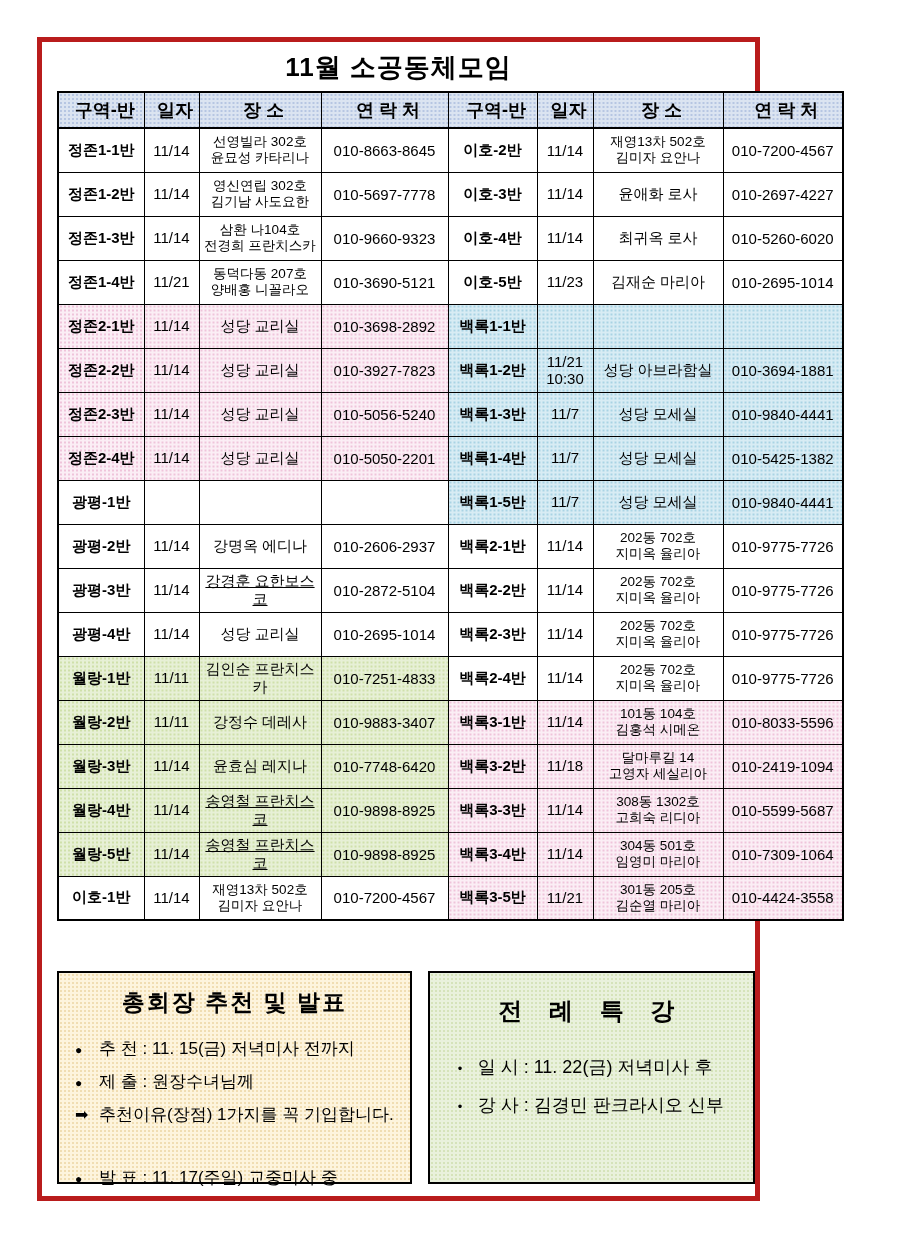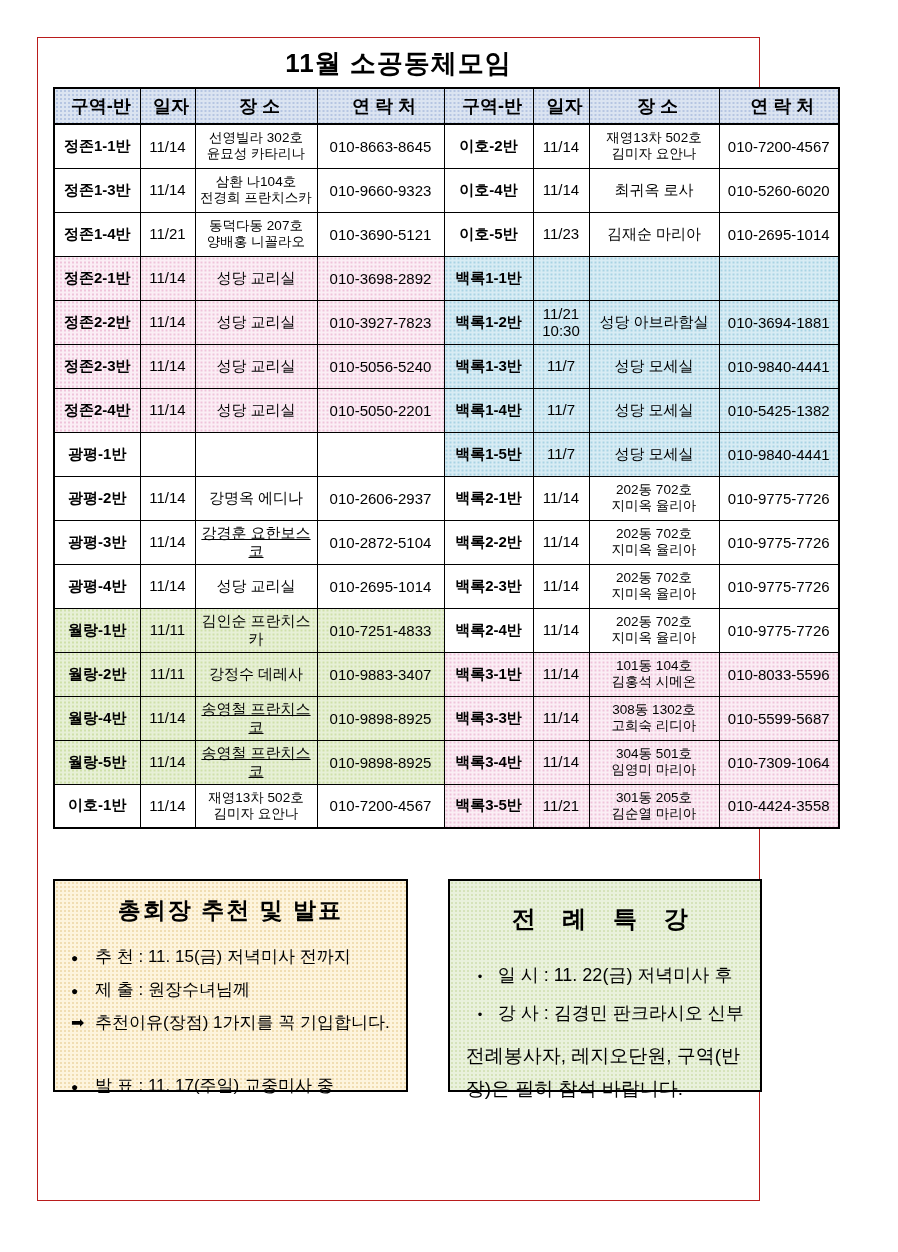--- a/index.html
+++ b/index.html
@@ -6,21 +6,21 @@
   html,body { background:#ffffff; }
   body {
     width: 898px; height: 1252px;
     font-family: "Liberation Sans", "DejaVu Sans", sans-serif;
     color: #000;
     position: relative;
   }
   .page-frame {
     position: absolute; left: 37px; top: 37px;
     width: 723px; height: 1164px;
-    border: 1px solid #b91c1c;
+    border: 5px solid #b91c1c;
     background: #fff;
   }
   .page-title {
     text-align: center;
     margin-top: 8px;
     font-size: 26px;
     font-weight: bold;
     letter-spacing: 1px;
   }
   table.mtable {
@@ -67,21 +67,21 @@
   }
   .bg-green {
     background-color: var(--green);
     background-image: radial-gradient(circle, #cfe0aa 1px, transparent 1px);
     background-size: 4px 4px;
     margin-left: 24px;
   }
   .notices {
     display: flex;
     margin: 50px 0 0 15px;
-    gap: 40px;
+    gap: 16px;
   }
   .notice-box {
     border: 2px solid #000;
     height: 213px;
     padding: 14px 16px 0 16px;
   }
   .notice-box.left {
     width: 380px;
     background-color: var(--cream);
     background-image: radial-gradient(circle, #f0ddb2 1px, transparent 1px);
@@ -159,20 +159,30 @@
           <td class="col-group bg-white">정존1-1반</td>
           <td class="col-date bg-white">11/14</td>
           <td class="col-place bg-white two-line">선영빌라 302호<br>윤묘성 카타리나</td>
           <td class="col-phone bg-white">010-8663-8645</td>
           <td class="col-group bg-white divider">이호-2반</td>
           <td class="col-date bg-white">11/14</td>
           <td class="col-place bg-white two-line">재영13차 502호<br>김미자 요안나</td>
           <td class="col-phone bg-white">010-7200-4567</td>
         </tr>
         <tr>
+          <td class="col-group bg-white">정존1-2반</td>
+          <td class="col-date bg-white">11/14</td>
+          <td class="col-place bg-white two-line">영신연립 302호<br>김기남 사도요한</td>
+          <td class="col-phone bg-white">010-5697-7778</td>
+          <td class="col-group bg-white divider">이호-3반</td>
+          <td class="col-date bg-white">11/14</td>
+          <td class="col-place bg-white">윤애화 로사</td>
+          <td class="col-phone bg-white">010-2697-4227</td>
+        </tr>
+        <tr>
           <td class="col-group bg-white">정존1-3반</td>
           <td class="col-date bg-white">11/14</td>
           <td class="col-place bg-white two-line">삼환 나104호<br>전경희 프란치스카</td>
           <td class="col-phone bg-white">010-9660-9323</td>
           <td class="col-group bg-white divider">이호-4반</td>
           <td class="col-date bg-white">11/14</td>
           <td class="col-place bg-white">최귀옥 로사</td>
           <td class="col-phone bg-white">010-5260-6020</td>
         </tr>
         <tr>
@@ -279,20 +289,30 @@
           <td class="col-group bg-green">월랑-2반</td>
           <td class="col-date bg-green">11/11</td>
           <td class="col-place bg-green">강정수 데레사</td>
           <td class="col-phone bg-green">010-9883-3407</td>
           <td class="col-group bg-pink divider">백록3-1반</td>
           <td class="col-date bg-pink">11/14</td>
           <td class="col-place bg-pink two-line">101동 104호<br>김홍석 시메온</td>
           <td class="col-phone bg-pink">010-8033-5596</td>
         </tr>
         <tr>
+          <td class="col-group bg-green">월랑-3반</td>
+          <td class="col-date bg-green">11/14</td>
+          <td class="col-place bg-green">윤효심 레지나</td>
+          <td class="col-phone bg-green">010-7748-6420</td>
+          <td class="col-group bg-pink divider">백록3-2반</td>
+          <td class="col-date bg-pink">11/18</td>
+          <td class="col-place bg-pink two-line">달마루길 14<br>고영자 세실리아</td>
+          <td class="col-phone bg-pink">010-2419-1094</td>
+        </tr>
+        <tr>
           <td class="col-group bg-green">월랑-4반</td>
           <td class="col-date bg-green">11/14</td>
           <td class="col-place bg-green underlined">송영철 프란치스코</td>
           <td class="col-phone bg-green">010-9898-8925</td>
           <td class="col-group bg-pink divider">백록3-3반</td>
           <td class="col-date bg-pink">11/14</td>
           <td class="col-place bg-pink two-line">308동 1302호<br>고희숙 리디아</td>
           <td class="col-phone bg-pink">010-5599-5687</td>
         </tr>
         <tr>
@@ -345,16 +365,15 @@
       <ul class="notice-list">
           <li class="notice-item">
             <span class="marker">•</span>
             <span>일 시 : 11. 22(금) 저녁미사 후</span>
           </li>
           <li class="notice-item">
             <span class="marker">•</span>
             <span>강 사 : 김경민 판크라시오 신부</span>
           </li>
         </ul>
-      <div class="notice-footer">전례봉사자, 레지오단원, 구역(반장)은 필히 참석 바랍니다.</div>
     </div>
   </div>
 </div>
 
 </body></html>

